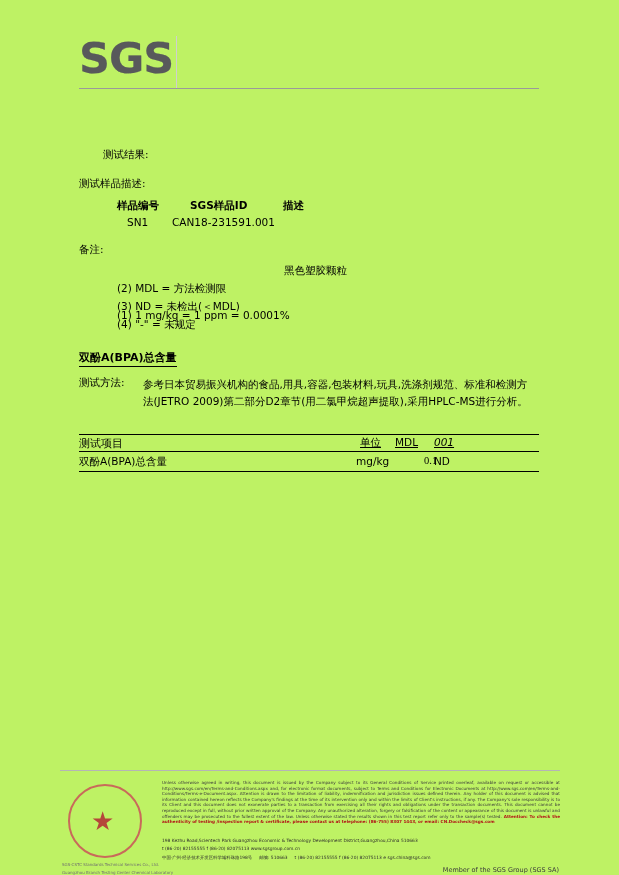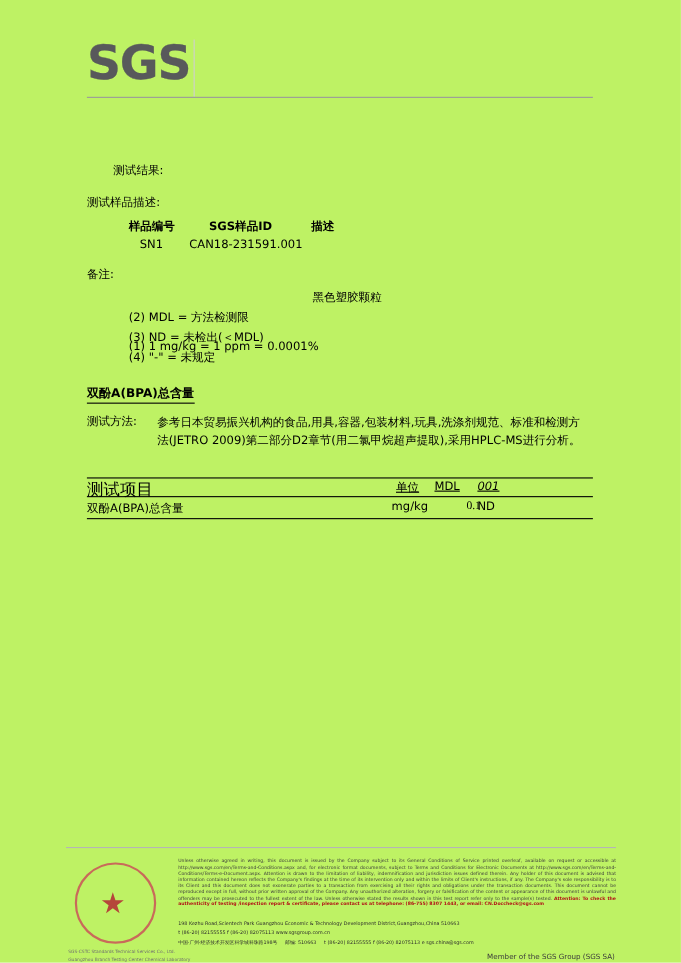--- a/index.html
+++ b/index.html
@@ -143,21 +143,21 @@
     background: #000;
   }
   .res-rule-bot {
     position: absolute;
     left: 79px;
     top: 471px;
     width: 460px;
     height: 1px;
     background: #000;
   }
-  .res-h-item { left: 79px; top: 436px; font-size: 15px; }
+  .res-h-item { left: 79px; top: 436px; font-size: 11px; }
   .res-h-unit { left: 360px; top: 436px; font-size: 10.5px; text-decoration: underline; }
   .res-h-mdl  { left: 395px; top: 436px; font-size: 10.5px; text-decoration: underline; }
   .res-h-id   { left: 434px; top: 436px; font-size: 10.5px; font-style: italic; text-decoration: underline; }
   .res-c-item { left: 79px; top: 455px; font-size: 10.5px; }
   .res-c-unit { left: 356px; top: 455px; font-size: 10.5px; }
   .res-c-mdl  { left: 424px; top: 455px; font-size: 10.5px; font-family: Liberation Serif, serif; }
   .res-c-id   { left: 434px; top: 455px; font-size: 10.5px; }
 
   
   .footer-rule {

